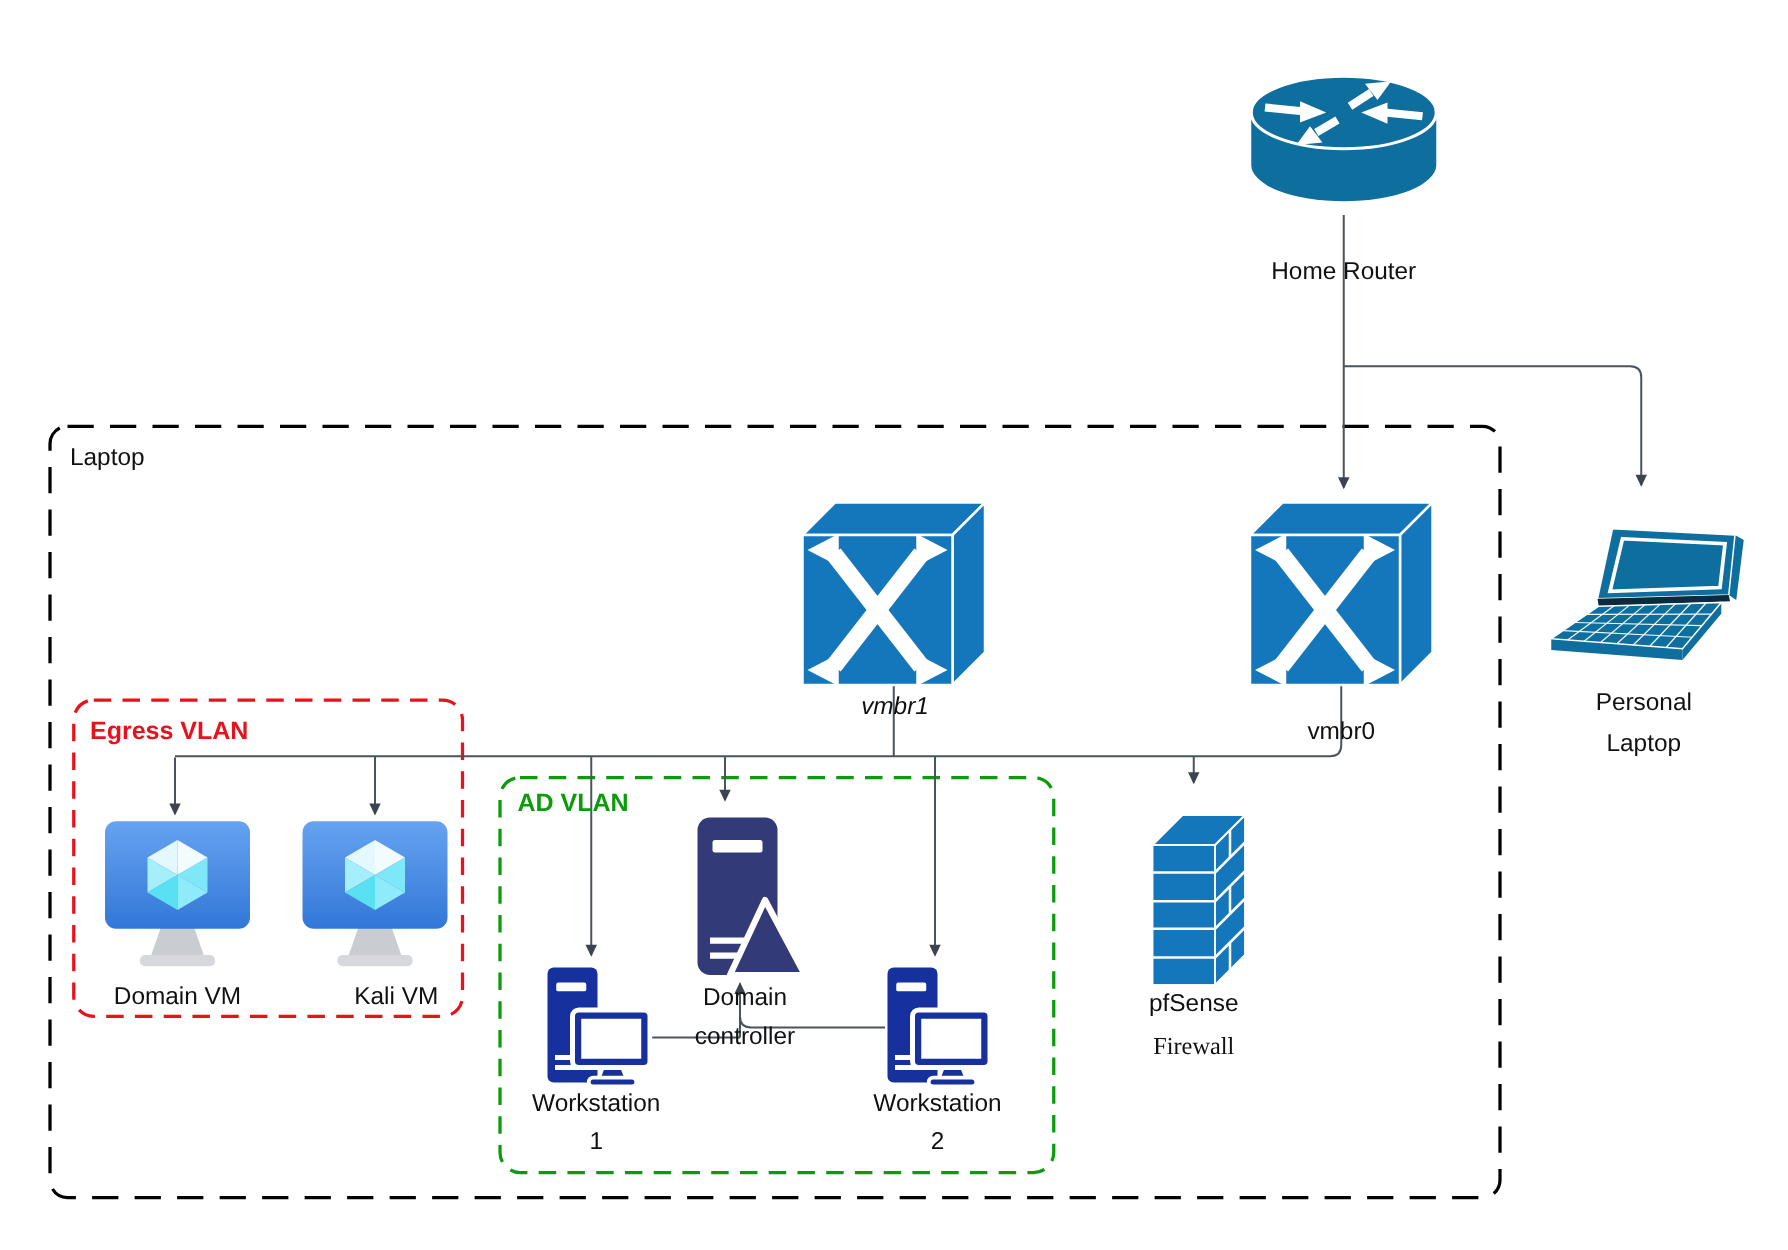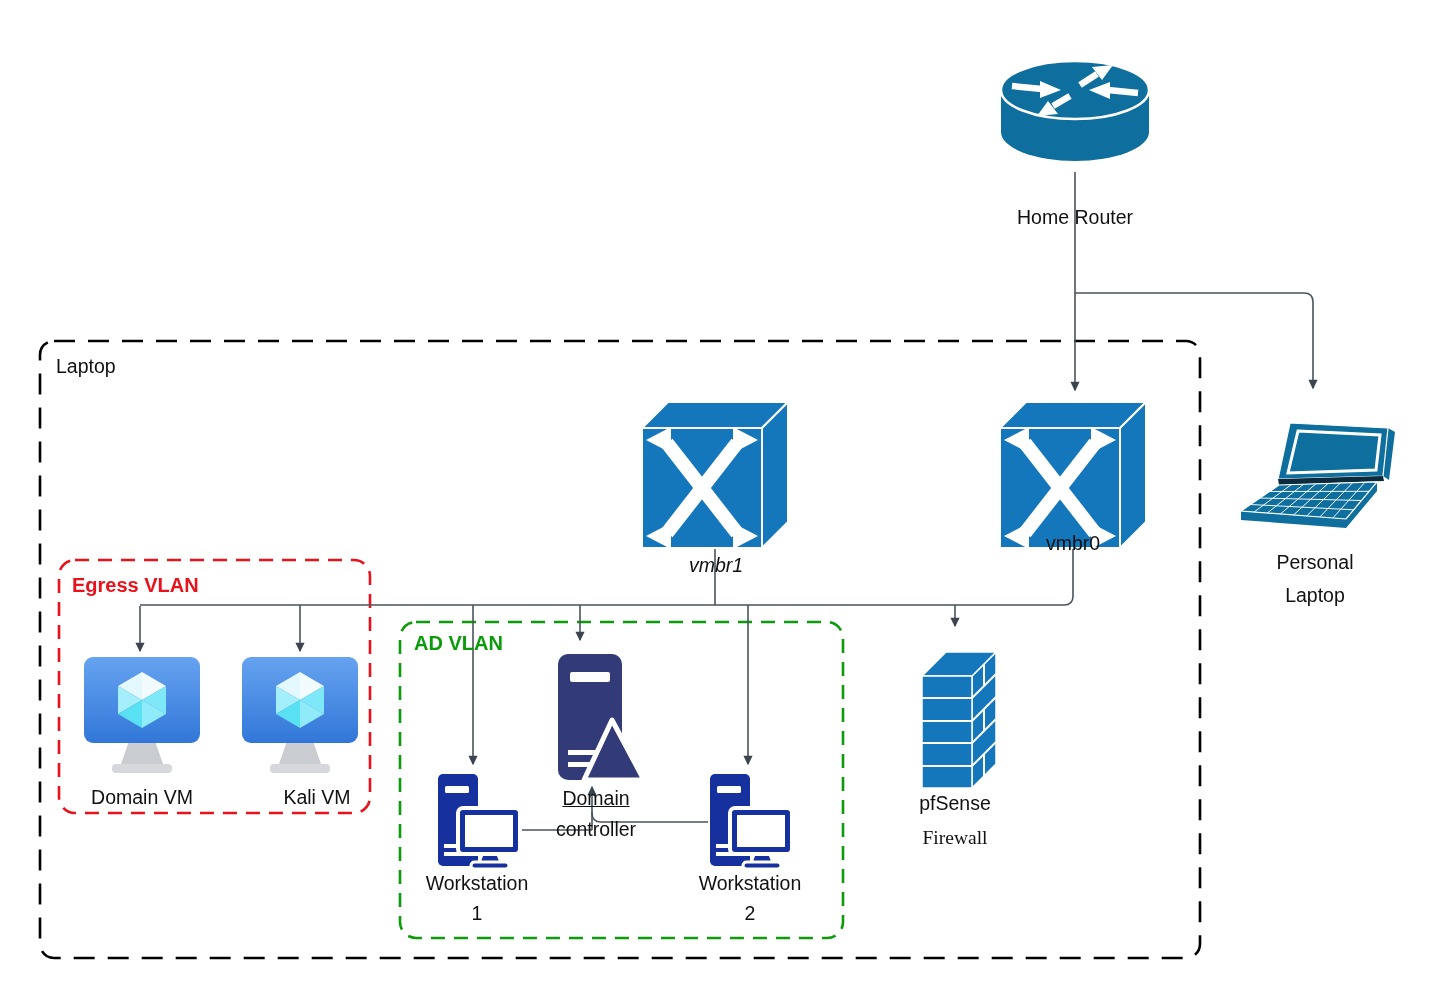--- a/index.html
+++ b/index.html
@@ -121,21 +121,21 @@
         <line x1="27" y1="133" x2="97" y2="43"></line>
       </g>
       <g class="f-w">
         <polygon points="6,40 31,27 31,53"></polygon>
         <polygon points="118,40 93,27 93,53"></polygon>
         <polygon points="6,136 31,123 31,149"></polygon>
         <polygon points="118,136 93,123 93,149"></polygon>
       </g>
     </svg>
   </div>
-  <div class="lbl" style="left:1073px;top:532px;">vmbr0</div>
+  <div class="lbl" style="left:1073px;top:574px;">vmbr0</div>
 
   <div class="node" style="left:1238px;top:421px;width:160px;height:120px;">
     <svg width="160" height="120" viewBox="0 0 160 120">
       <polygon class="f-teal" points="150,7 157,11 151,59 145,55"></polygon>
       <polygon class="f-teal s-w" stroke-width="1.2" points="52,2 150,7 145,55 40,58"></polygon>
       <polygon fill="none" class="s-w" stroke-width="3" points="60,10 142,14 138,49 50,52"></polygon>
       <polygon fill="#0c2b3d" points="40,58 145,55 146,60 41,64"></polygon>
       <polygon class="f-teal" points="3,90 108,98 108,107 3,99"></polygon>
       <polygon class="f-teal" points="108,98 139,61 139,70 108,107"></polygon>
       <polygon class="f-teal s-w" stroke-width="1.2" points="41,64 139,61 108,98 3,90"></polygon>
@@ -188,21 +188,21 @@
 
   <div class="node" style="left:548px;top:652px;width:100px;height:134px;">
     <svg width="100" height="134" viewBox="0 0 100 134">
       <rect class="f-dcn" x="10" y="2" width="64" height="126" rx="10"></rect>
       <rect class="f-w" x="22" y="20" width="40" height="10" rx="2"></rect>
       <rect class="f-w" x="20" y="98" width="30" height="5"></rect>
       <rect class="f-w" x="20" y="110" width="30" height="5"></rect>
       <polygon class="f-dcn s-w" stroke-width="5" stroke-linejoin="round" points="64,68 96,128 36,128"></polygon>
     </svg>
   </div>
-  <div class="lbl" style="left:596px;top:787px;text-decoration:underline;">Domain</div>
+  <div class="lbl" style="left:596px;top:787px;">Domain</div>
   <div class="lbl" style="left:596px;top:818px;">controller</div>
 
   <div class="node" style="left:436px;top:772px;width:86px;height:100px;">
     <svg width="86" height="100" viewBox="0 0 86 100">
       <rect class="f-navy" x="2" y="2" width="40" height="92" rx="5"></rect>
       <rect class="f-w" x="9" y="14" width="24" height="7" rx="1.5"></rect>
       <rect class="f-w" x="8" y="72" width="20" height="4"></rect>
       <rect class="f-w" x="8" y="80" width="20" height="4"></rect>
       <polygon class="f-navy s-w" stroke-width="3" points="47,80 61,80 66,93 42,93"></polygon>
       <rect class="f-navy s-w" stroke-width="3" x="35" y="90" width="38" height="7" rx="3.5"></rect>

